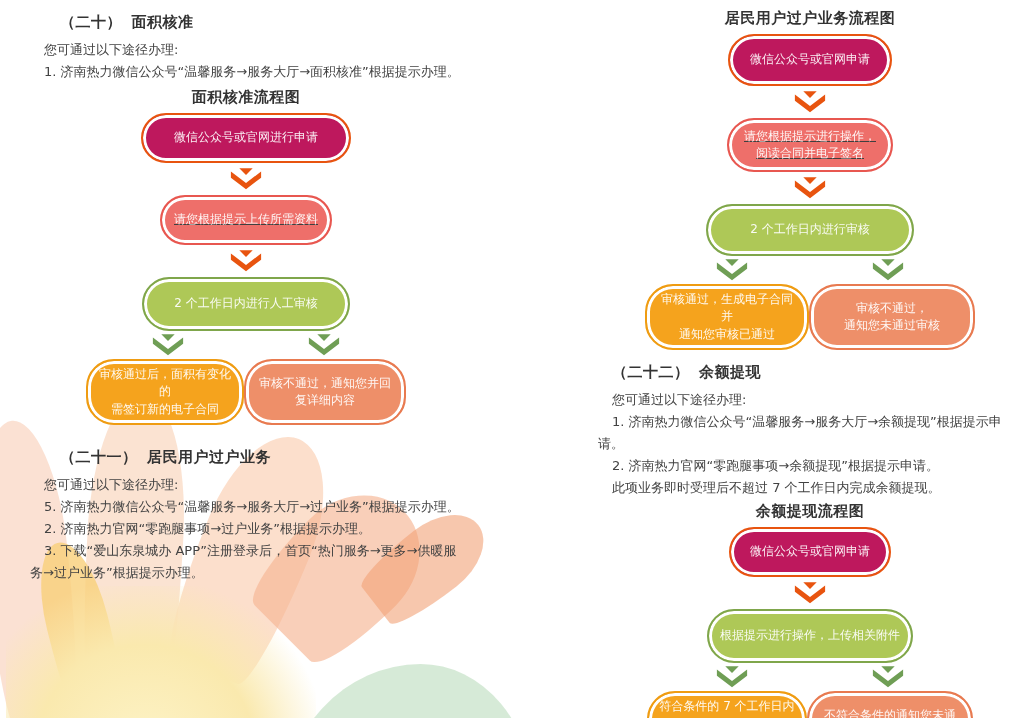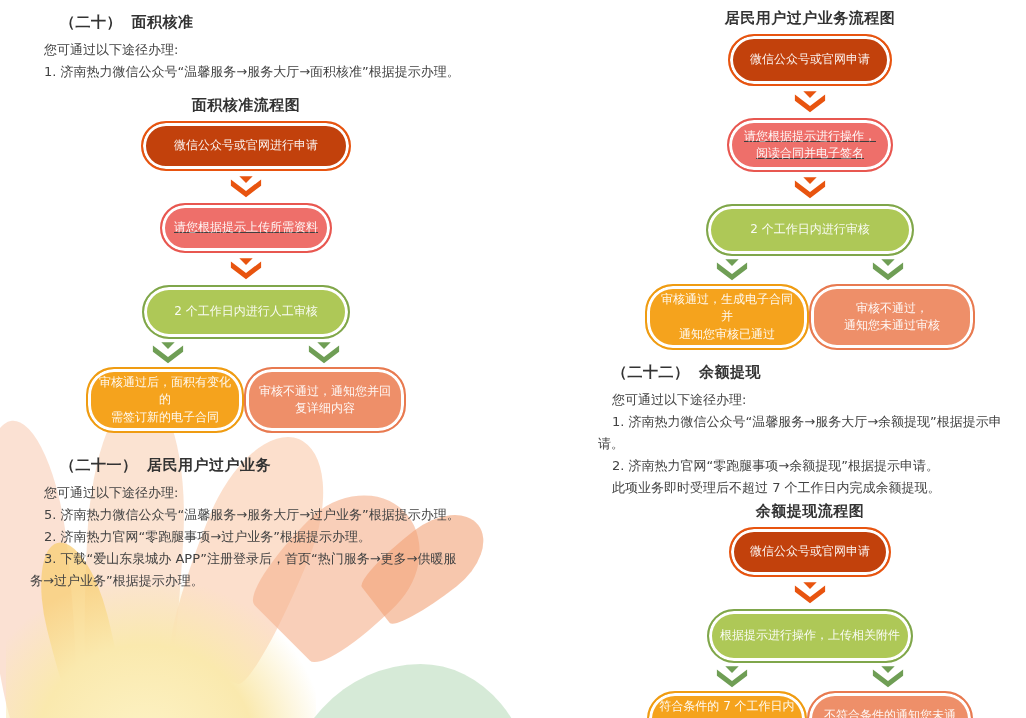--- a/index.html
+++ b/index.html
@@ -29,34 +29,34 @@
   .col-right .sec-heading { margin-left:14px; }
   .body-line { font-size:13px; line-height:22px; text-indent:14px; color:#424242; }
 
   
   .flowchart { display:flex; flex-direction:column; align-items:center; }
   .fc-title { font-size:15px; font-weight:700; color:#333; line-height:20px; margin-bottom:6px; letter-spacing:.5px; }
   .node { border-radius:28px; border:2px solid; box-shadow:inset 0 0 0 3px #fff;
           display:flex; align-items:center; justify-content:center; text-align:center;
           padding:5px 10px; }
   .node-label { font-size:12px; line-height:1.45; color:rgba(255,255,255,.93); white-space:pre-line; }
-  .n-orange { background:#c2410c; border-color:#e8540f; }
+  .n-orange { background:#be185d; border-color:#e8540f; }
   .n-pink   { background:#ee6f6a; border-color:#e85750;text-decoration:underline; }
   .n-green  { background:#aec857; border-color:#7fa64b; }
   .n-yellow { background:#f5a31d; border-color:#ef9c12; }
   .n-salmon { background:#ee8f69; border-color:#e87a50; }
 
   .arrow { width:36px; height:24px; margin:4px 0; }
   .a-orange path { fill:#e8540f; }
   .a-green  path { fill:#6f9e55; }
   .split { display:flex; justify-content:space-between; width:192px; margin:2px 0; }
   .split .arrow { margin:0; }
   .row { display:flex; justify-content:center; }
 
-  .mt4 { margin-top:12px; } .mt24 { margin-top:24px; } .mt8 { margin-top:8px; } .mt2 { margin-top:2px; }
+  .mt4 { margin-top:4px; } .mt24 { margin-top:24px; } .mt8 { margin-top:8px; } .mt2 { margin-top:2px; }
 </style>
 </head>
 <body>
 
 <div class="page">
 
   <div class="decor">
     <div class="petal p1"></div>
     <div class="petal p2"></div>
     <div class="petal p4"></div>

